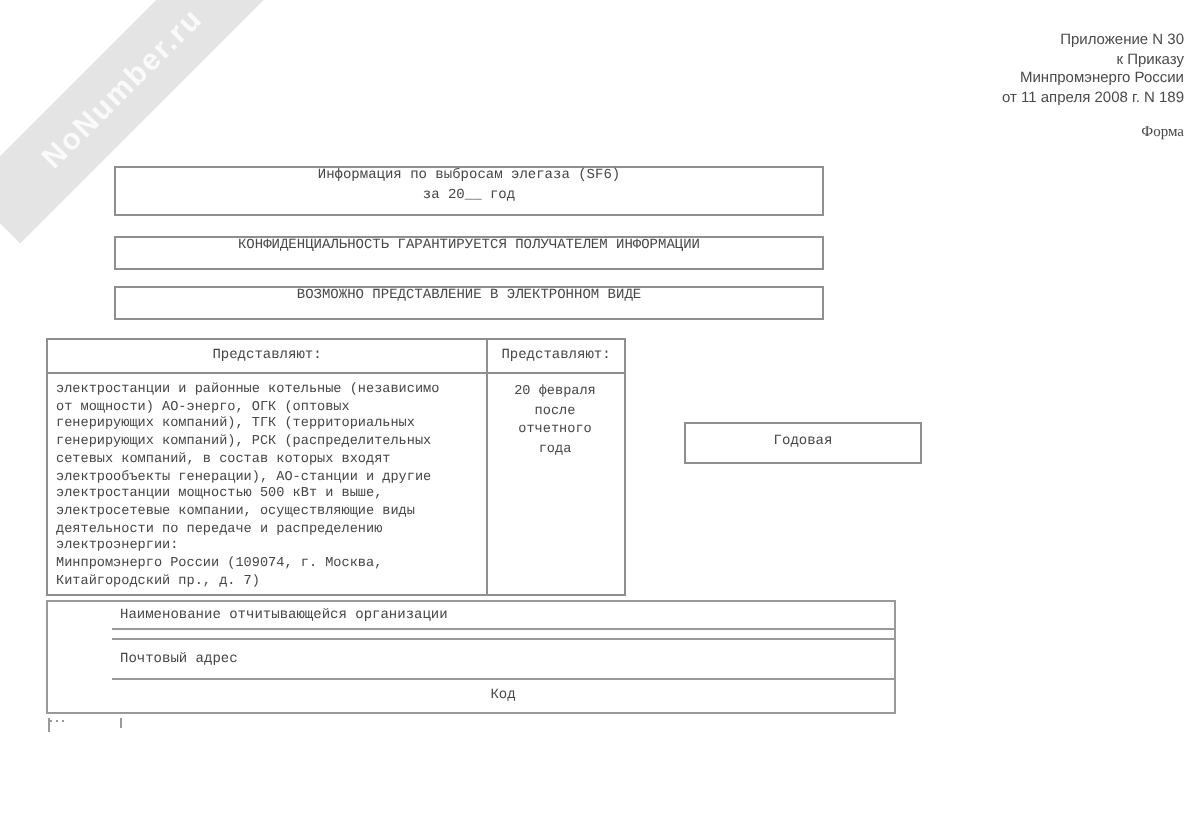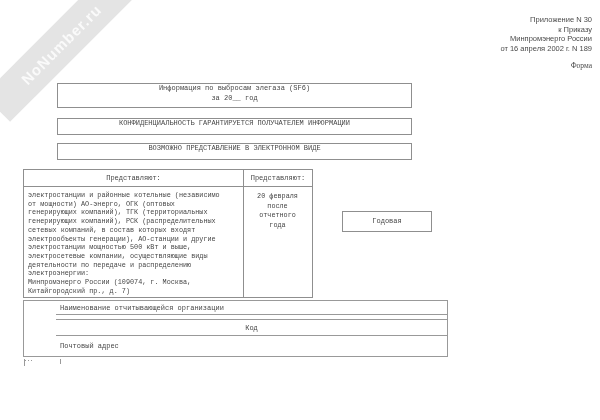--- a/index.html
+++ b/index.html
@@ -56,21 +56,21 @@
     position:absolute; left:4px; top:21px; width:213px;
     font-size:6.8px; line-height:8.7px; white-space:pre-line;
   }
   .body-rt {
     position:absolute; left:220px; right:1px; top:22px; text-align:center;
     font-size:6.8px; line-height:9.5px; white-space:pre-line;
   }
 
   
   .annual-box {
-    position:absolute; left:342px; top:211px; width:90px; height:21px;
+    position:absolute; left:342px; top:211px; width:119px; height:21px;
     border:1px solid #8f8f8f; text-align:center; line-height:19px; font-size:7px;
   }
 
   
   .org-rows {
     position:absolute; left:23px; top:300px; width:425px;
     border:1px solid #999;
     padding-left:32px;
   }
   .row { border-bottom:1px solid #999; font-size:7px; }
@@ -92,21 +92,21 @@
 
 <div class="page">
 
   <div class="wm-band">
     <span class="wm-text">NoNumber.ru</span>
   </div>
 
   <div class="hdr-right">Приложение N 30
 к Приказу
 Минпромэнерго России
-от 16 апреля 2002 г. N 189</div>
+от 11 апреля 2008 г. N 189</div>
   <div class="form-label">Форма</div>
 
   <div class="box box-title">
     <span>Информация по выбросам элегаза (SF6)
 за 20__ год</span>
   </div>
 
   <div class="box box-elec">
     <span>ВОЗМОЖНО ПРЕДСТАВЛЕНИЕ В ЭЛЕКТРОННОМ ВИДЕ</span>
   </div>
@@ -140,25 +140,25 @@
 
   <div class="annual-box">
     <span>Годовая</span>
   </div>
 
   <div class="org-rows">
     <div class="row row-name">
       <span>Наименование отчитывающейся организации</span>
     </div>
     <div class="row row-thin"></div>
+    <div class="row row-addr">
+      <span>Почтовый адрес</span>
+    </div>
     <div class="row row-code">
       <span>Код</span>
-    </div>
-    <div class="row row-addr">
-      <span>Почтовый адрес</span>
     </div>
   </div>
 
   <div class="stub stub-a"></div>
   <div class="stub stub-h"></div>
   <div class="stub stub-b"></div>
 
 </div>
 
 </body></html>

